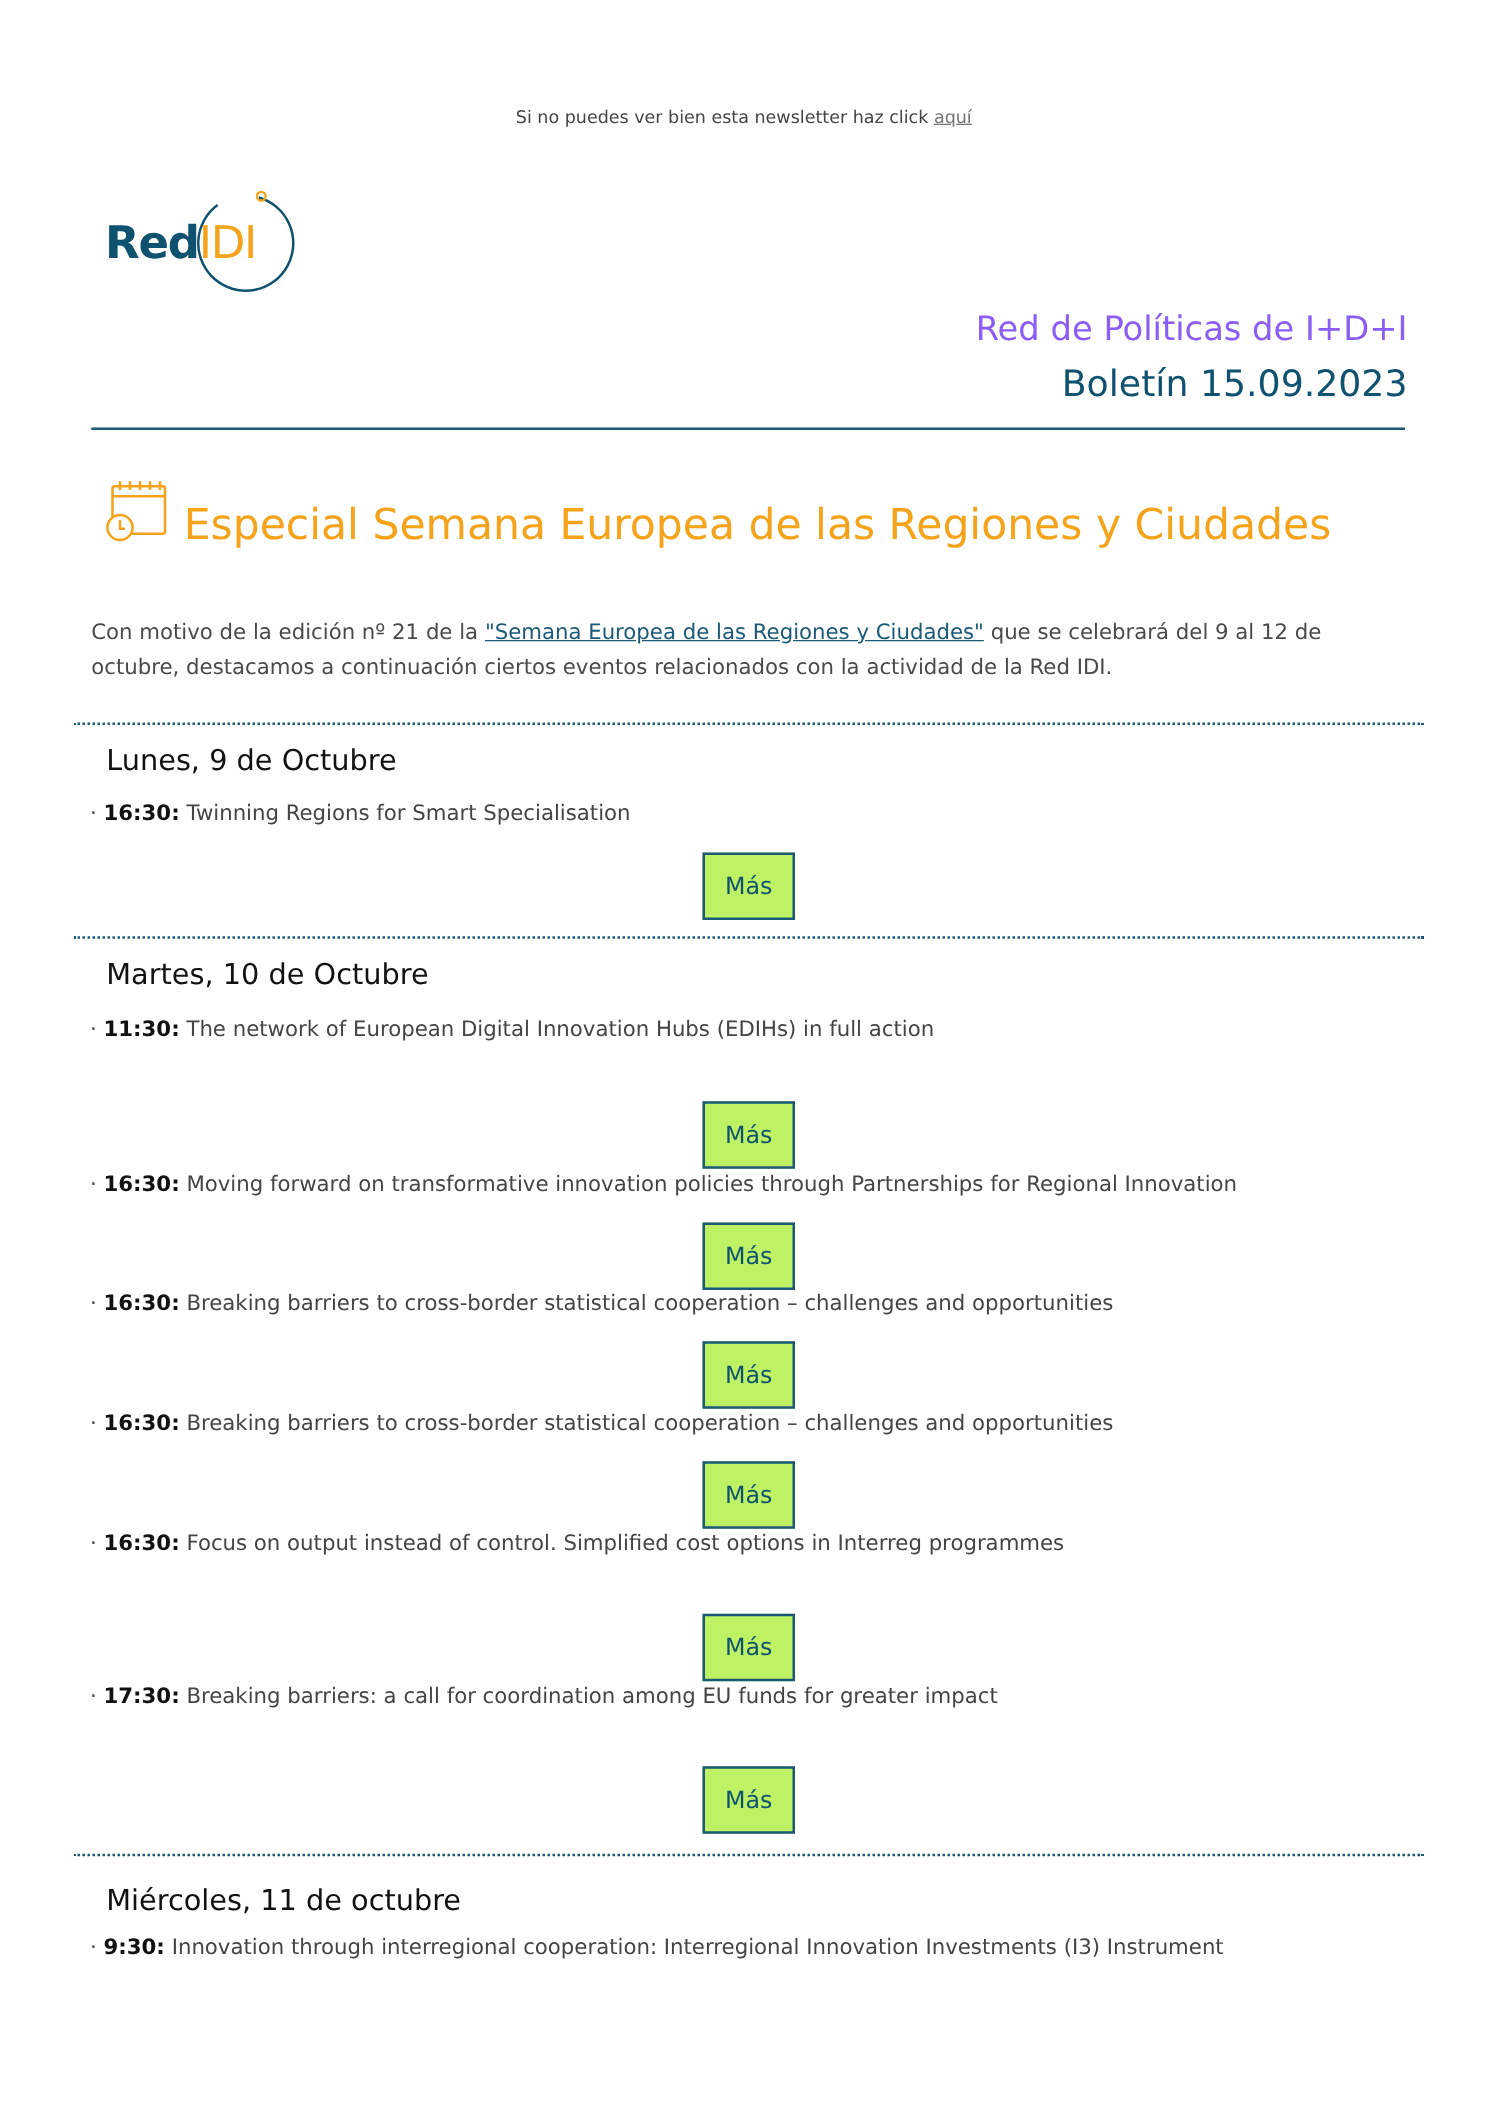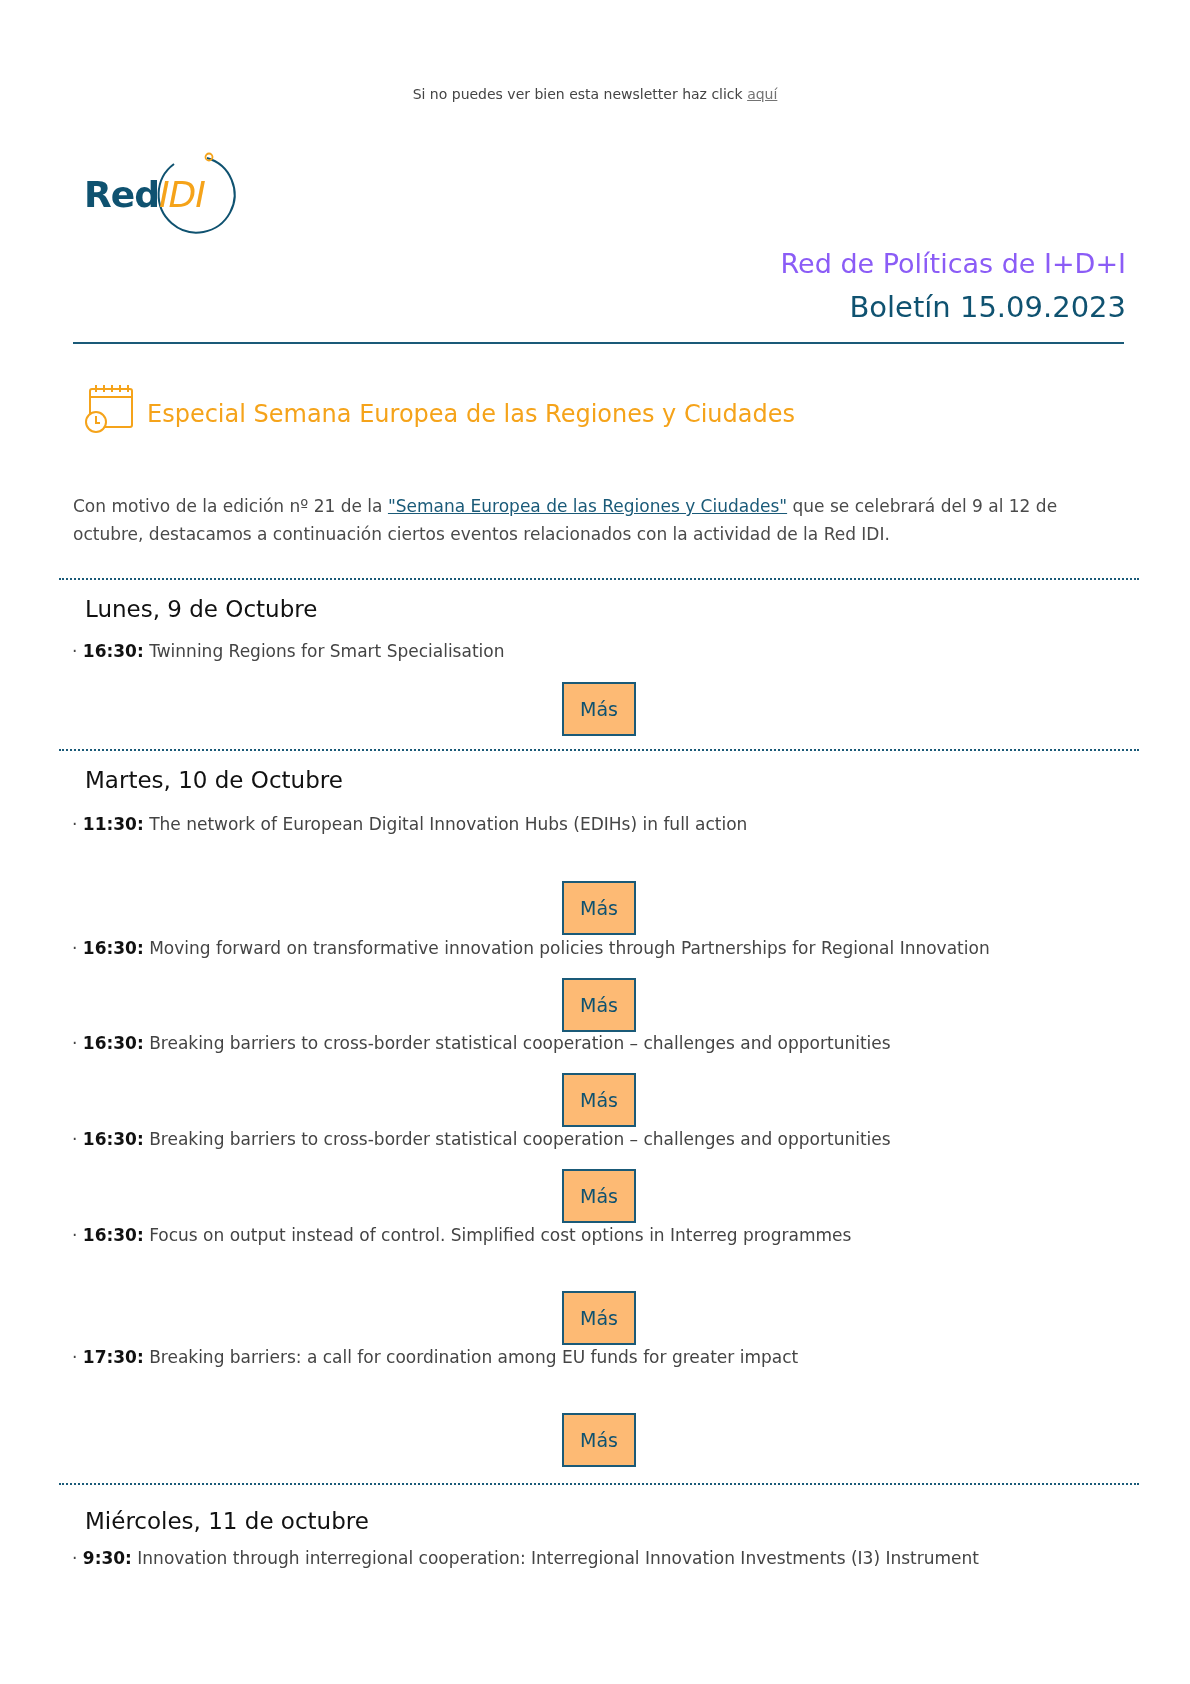--- a/index.html
+++ b/index.html
@@ -3,35 +3,35 @@
 <meta charset="utf-8">
 <style>
   html, body { margin:0; padding:0; background:#ffffff; }
   body { width:1190px; height:1684px; position:relative; overflow:hidden;
          font-family:"DejaVu Sans", sans-serif; color:#3c3c3c; }
   .abs { position:absolute; }
   .top-note { top:86px; left:0; width:1190px; text-align:center; font-size:14px; color:#444; }
   .top-note a { color:#737373; text-decoration:underline; }
   .logo { left:82px; top:154px; width:160px; height:84px; }
   .logo .red { position:absolute; left:2px; top:20px; font-size:36px; font-weight:bold; color:#0f5270; letter-spacing:-1px; }
-  .logo .idi { color:#f5a31a; font-weight:normal;font-style:italic; }
+  .logo .idi { color:#f5a31a; font-weight:normal; }
   .logo svg { position:absolute; left:70px; top:-2px; }
   .hdr-title { right:64px; top:248px; font-size:27px; color:#8b5cf6; text-align:right; }
   .hdr-date { right:64px; top:290px; font-size:29px; color:#0f5270; text-align:right; }
   .hdr-rule { left:73px; width:1051px; top:342px; height:0; border-top:2px solid #1a5a78; }
   .special-icon { left:84px; top:382px; width:52px; height:52px; }
-  .special-title { left:147px; top:400px; font-size:24px; color:#f5a31a; }
+  .special-title { left:147px; top:400px; font-size:34px; color:#f5a31a; }
   .intro { left:73px; top:492px; width:1050px; font-size:17px; line-height:28px; color:#4a4a4a; }
   .intro a { color:#1a5a78; text-decoration:underline; }
   .dots { left:59px; width:1080px; height:0; border-top:2px dotted #1a5a78; }
   .day { left:66px; font-size:23px; color:#111; font-weight:normal;margin-left:19px; }
   .evt { left:72px; font-size:17px; color:#444; white-space:nowrap; }
   .evt b { color:#111; font-weight:bold; }
   .mas { left:562px; width:70px; height:50px; border:2px solid #1a5a78; color:#0f5270;
-         font-size:19px; text-align:center; line-height:50px; background:#fdba74; cursor:pointer; }
+         font-size:19px; text-align:center; line-height:50px; background:#bef264; cursor:pointer; }
 </style>
 </head>
 <body>
 
 <div class="abs top-note">
   <span>Si no puedes ver bien esta newsletter haz click </span><a href="#">aquí</a>
 </div>
 
 <div class="abs logo">
   <svg width="90" height="86" viewBox="0 0 90 86">

